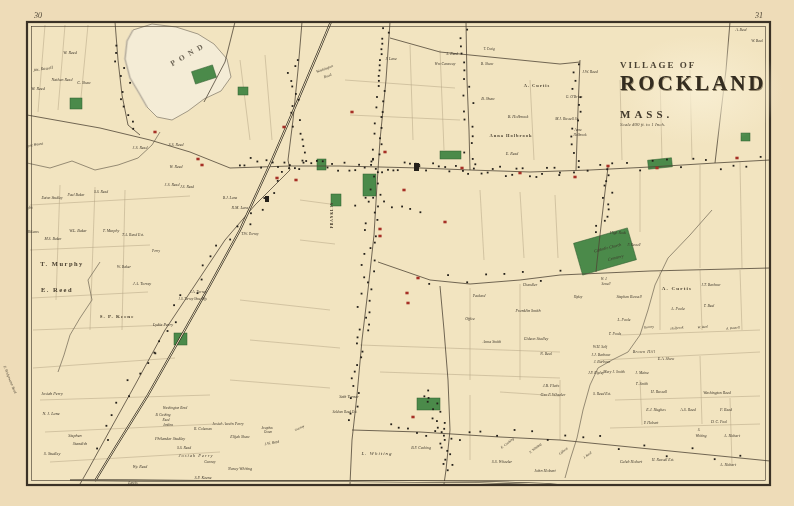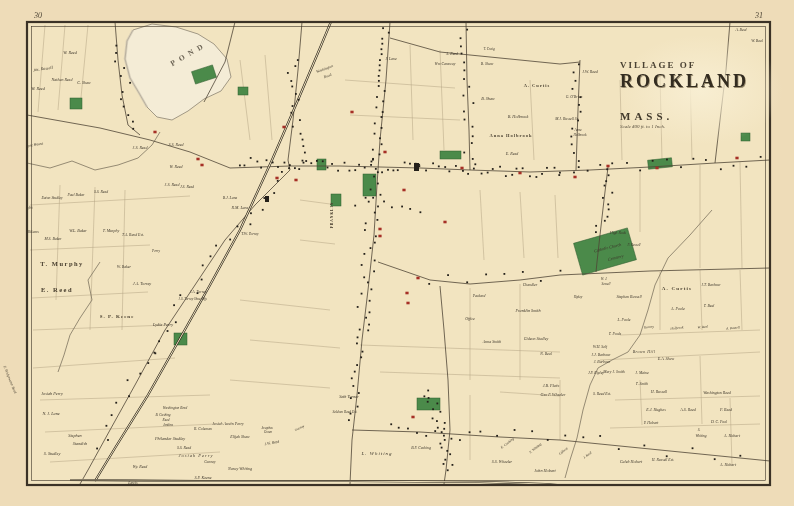--- a/index.html
+++ b/index.html
@@ -3,23 +3,23 @@
 <meta charset="utf-8">
 <style>
   html,body{margin:0;padding:0;}
   body{width:794px;height:506px;overflow:hidden;background:#e9d6b0;font-family:"Liberation Serif",serif;}
   #page{position:relative;width:794px;height:506px;background:#eedcb8;}
   #map{position:absolute;left:0;top:0;}
   #vignette{position:absolute;left:610px;top:30px;width:180px;height:120px;pointer-events:none;
     background:radial-gradient(ellipse at center,#f8eed2 0%,rgba(248,238,210,0) 65%);}
   #title-block{position:absolute;left:620px;top:60px;width:166px;color:#332c20;}
   #title-line1{font-size:9px;letter-spacing:2px;font-weight:bold;color:#4a4233;}
-  #title-line2{font-size:18px;font-weight:bold;letter-spacing:3px;margin-top:1px;
+  #title-line2{font-size:21px;font-weight:bold;letter-spacing:3px;margin-top:1px;
     text-shadow:0.7px 0.7px 0 #9a8d70;}
-  #title-line3{font-size:11px;font-weight:bold;letter-spacing:4px;margin-top:18px;color:#423a2c;}
+  #title-line3{font-size:11px;font-weight:bold;letter-spacing:4px;margin-top:12px;color:#423a2c;}
   #title-scale{font-size:5px;font-style:italic;margin-top:2px;color:#5a5140;}
   .pageno{position:absolute;top:11px;font-size:8px;font-style:italic;color:#4a4233;}
   #pageno-left{left:34px;}
   #pageno-right{left:755px;}
 </style>
 </head>
 <body>
 
 <div id="page">
   <svg id="map" width="794" height="506" viewBox="0 0 794 506">

